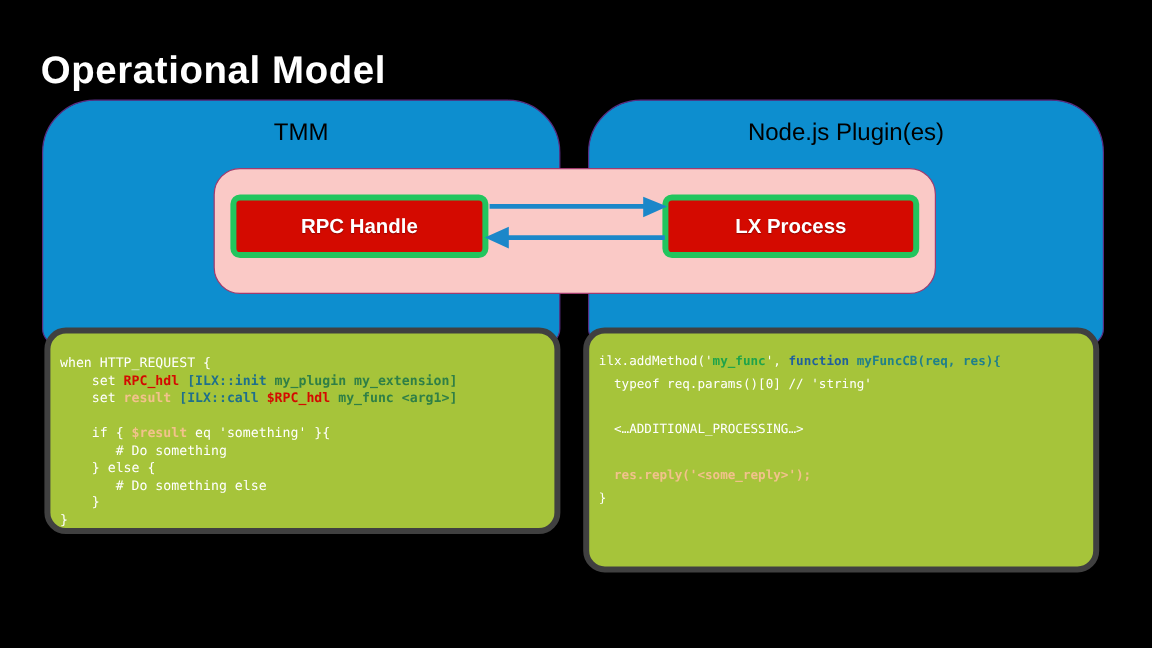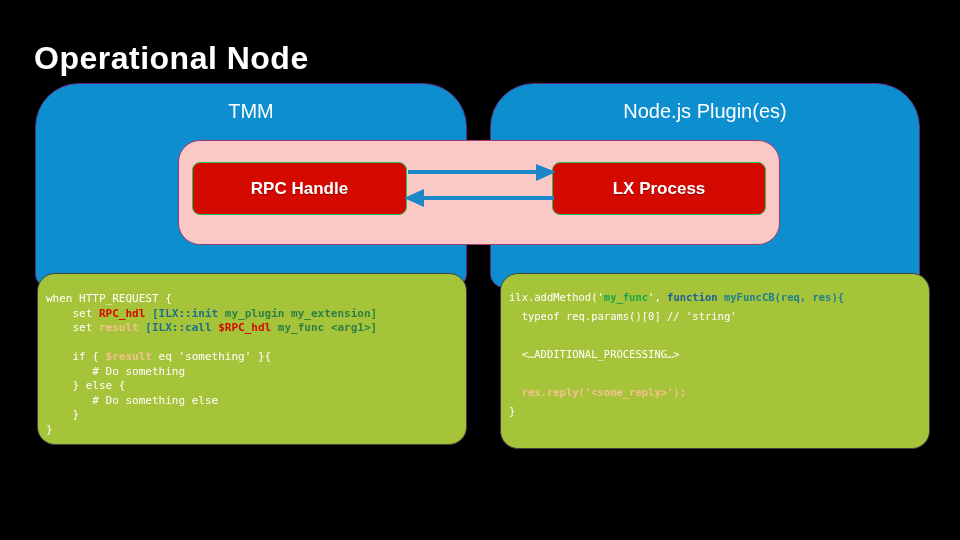--- a/index.html
+++ b/index.html
@@ -59,21 +59,21 @@
     width: 430px;
     height: 205px;
     border-radius: 44px 44px 14px 14px;
   }
   .panel-heading {
     position: absolute;
     top: 14px;
     left: 0;
     width: 100%;
     text-align: center;
-    color: #ffffff;
+    color: #000000;
     font-family: "Liberation Sans", sans-serif;
     font-weight: normal;
     font-size: 20px;
     line-height: 26px;
     white-space: nowrap;
   }
 
   
   #pink-bridge {
     position: absolute;
@@ -84,21 +84,21 @@
     background: #fac9c6;
     border: 1px solid #a03b6e;
     border-radius: 22px;
     box-sizing: border-box;
   }
 
   
   .red-box {
     position: absolute;
     background: #d40a00;
-    border: 1px solid #22c55e;
+    border: 5px solid #22c55e;
     border-radius: 8px;
     box-sizing: border-box;
     color: #ffffff;
     font-family: "Liberation Sans", sans-serif;
     font-weight: bold;
     font-size: 17px;
     display: flex;
     align-items: center;
     justify-content: center;
     text-shadow: 0 1px 1px rgba(0,0,0,0.35);
@@ -123,36 +123,36 @@
     top: 158px;
     width: 160px;
     height: 62px;
     overflow: visible;
   }
 
   
   .code-panel {
     position: absolute;
     background: #a6c43a;
-    border: 1px solid #404040;
+    border: 5px solid #404040;
     border-radius: 18px;
     box-sizing: border-box;
     overflow: hidden;
   }
   #code-panel-left {
     left: 37px;
     top: 273px;
     width: 430px;
     height: 172px;
   }
   #code-panel-right {
-    left: 500px;
+    left: 486px;
     top: 273px;
     width: 430px;
-    height: 176px;
+    height: 204px;
   }
   .code-block {
     position: absolute;
     left: 8px;
     top: 18px;
     right: 4px;
     font-family: "DejaVu Sans Mono", "Liberation Mono", monospace;
     font-size: 11px;
     line-height: 14.5px;
     white-space: pre;
@@ -164,21 +164,21 @@
     line-height: 19px;
   }
   .code-line { display: block; min-height: 14px; }
   .tok { white-space: pre; }
 </style>
 </head>
 <body>
 
 <div id="slide">
 
-  <div id="slide-title">Operational Node</div>
+  <div id="slide-title">Operational Model</div>
 
   <div class="blue-panel" id="panel-tmm">
     <div class="panel-heading">TMM</div>
   </div>
 
   <div class="blue-panel" id="panel-node">
     <div class="panel-heading">Node.js Plugin(es)</div>
   </div>
 
   <div id="pink-bridge"></div>

